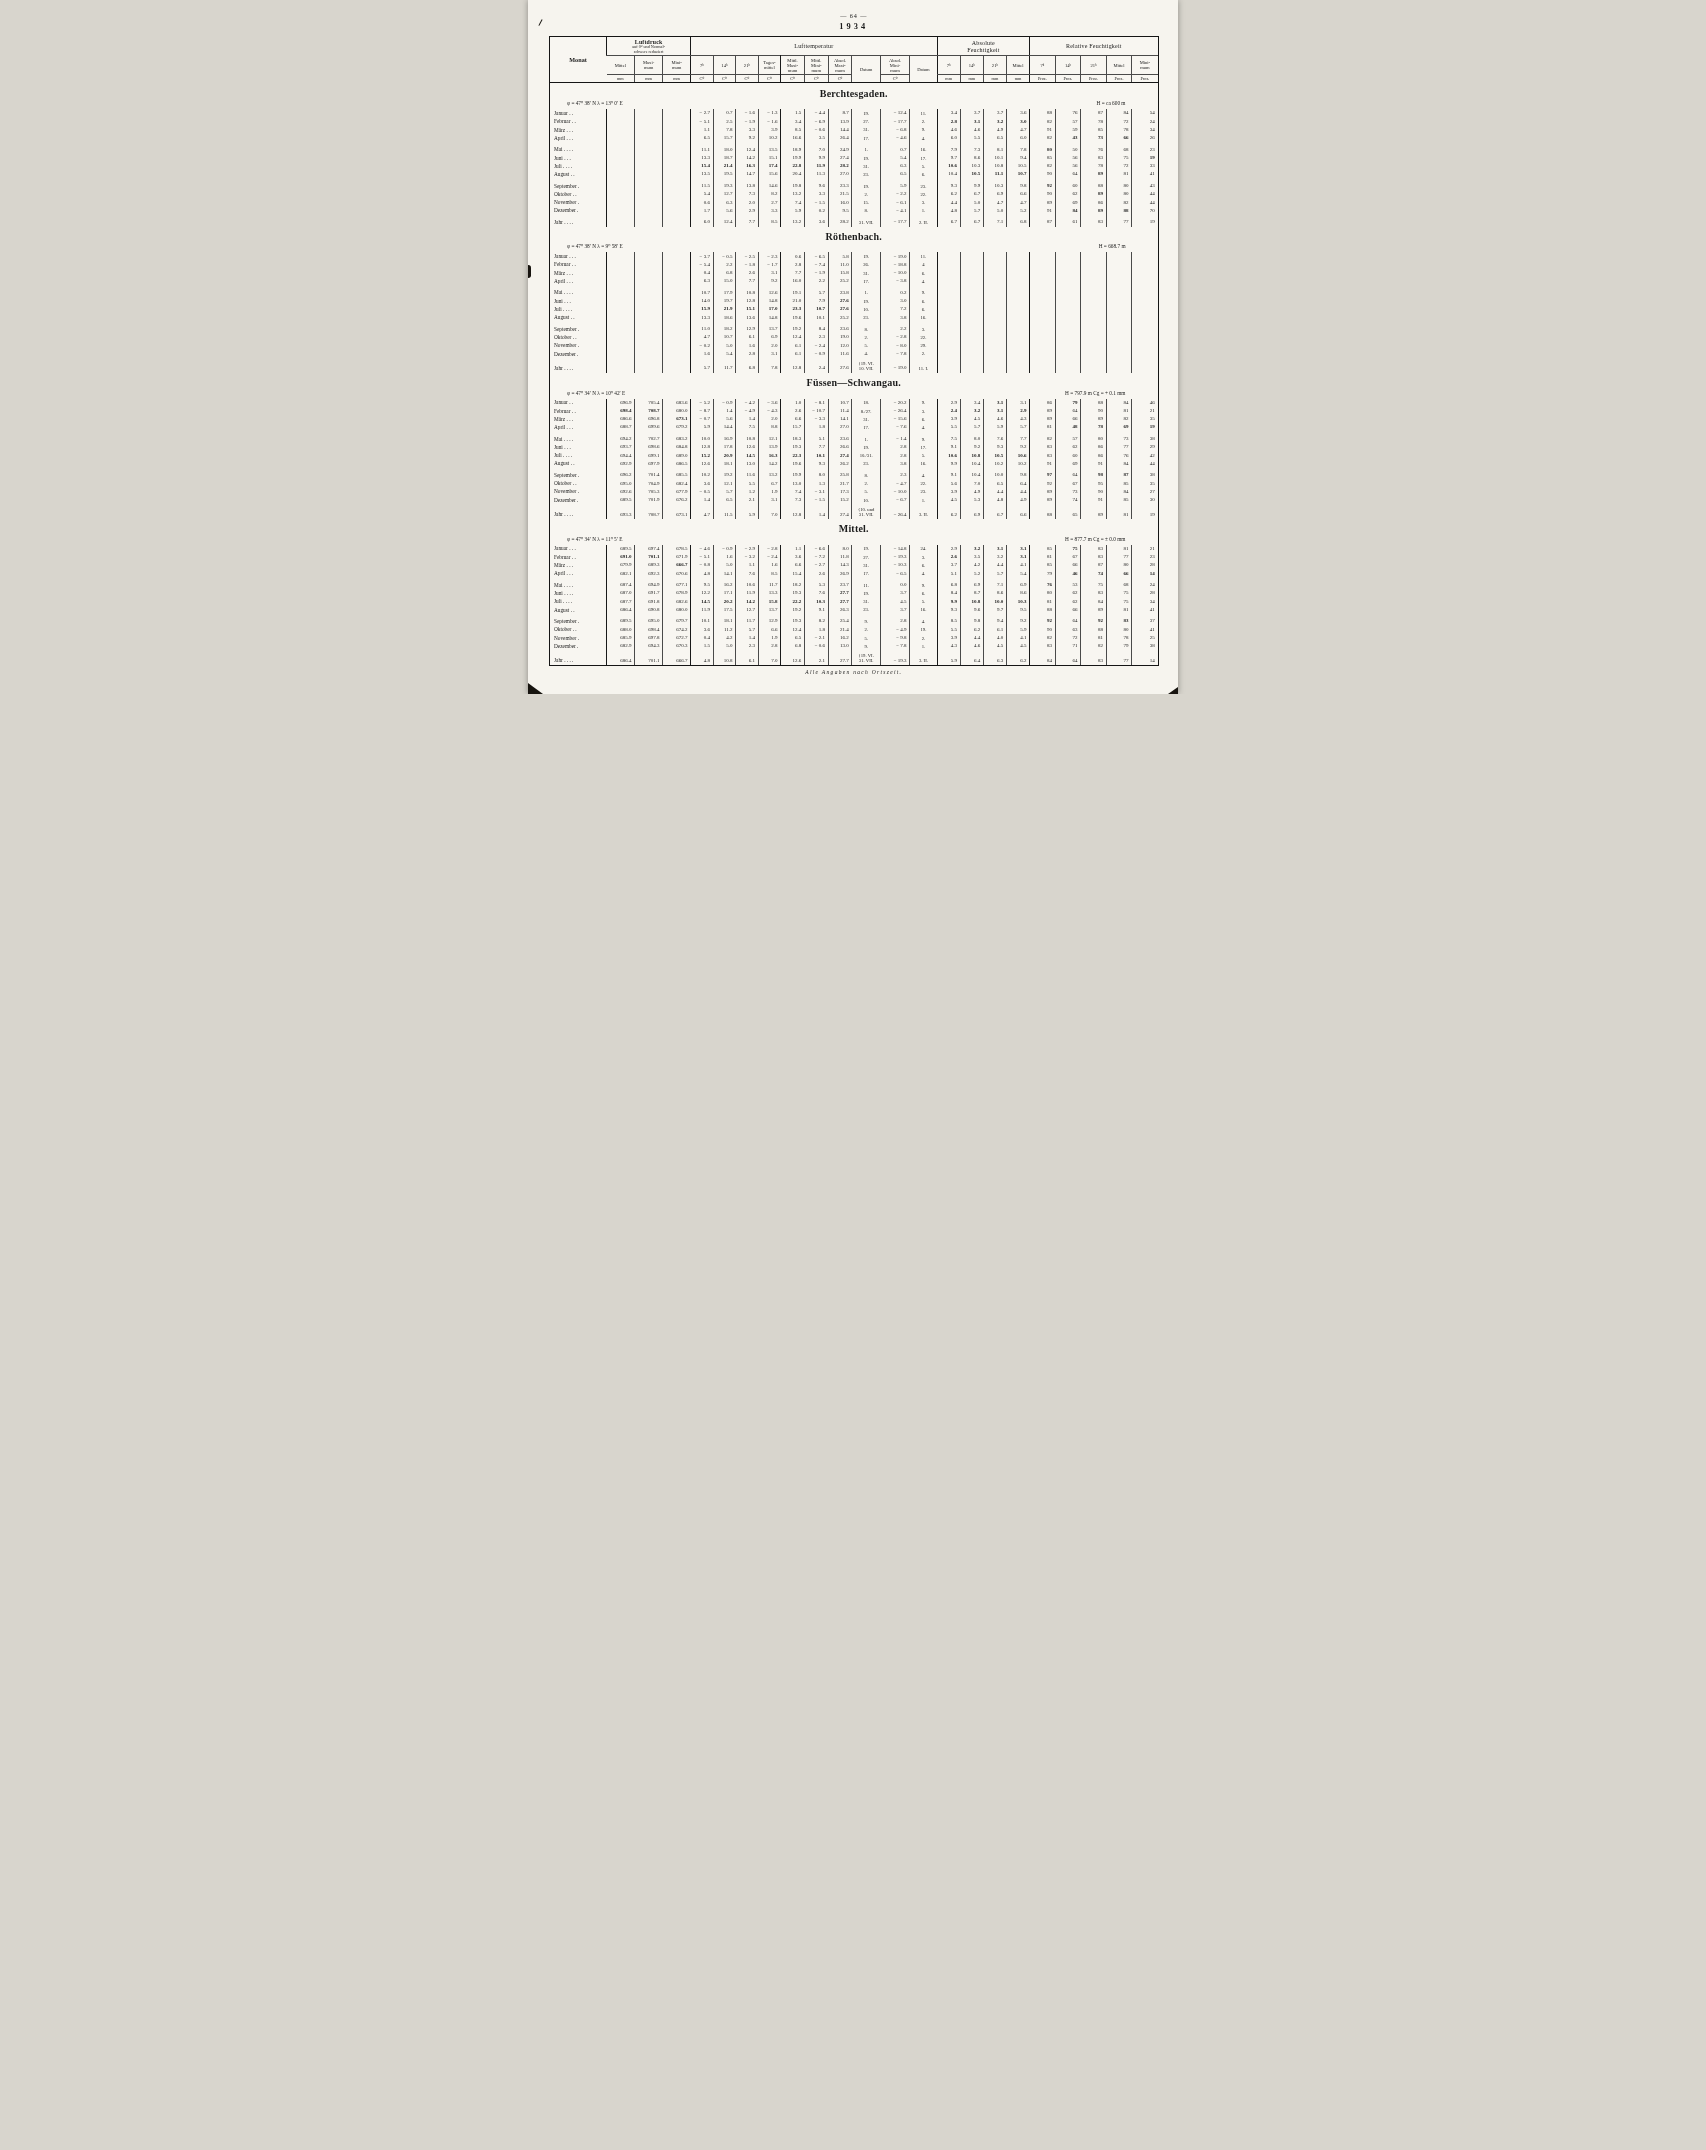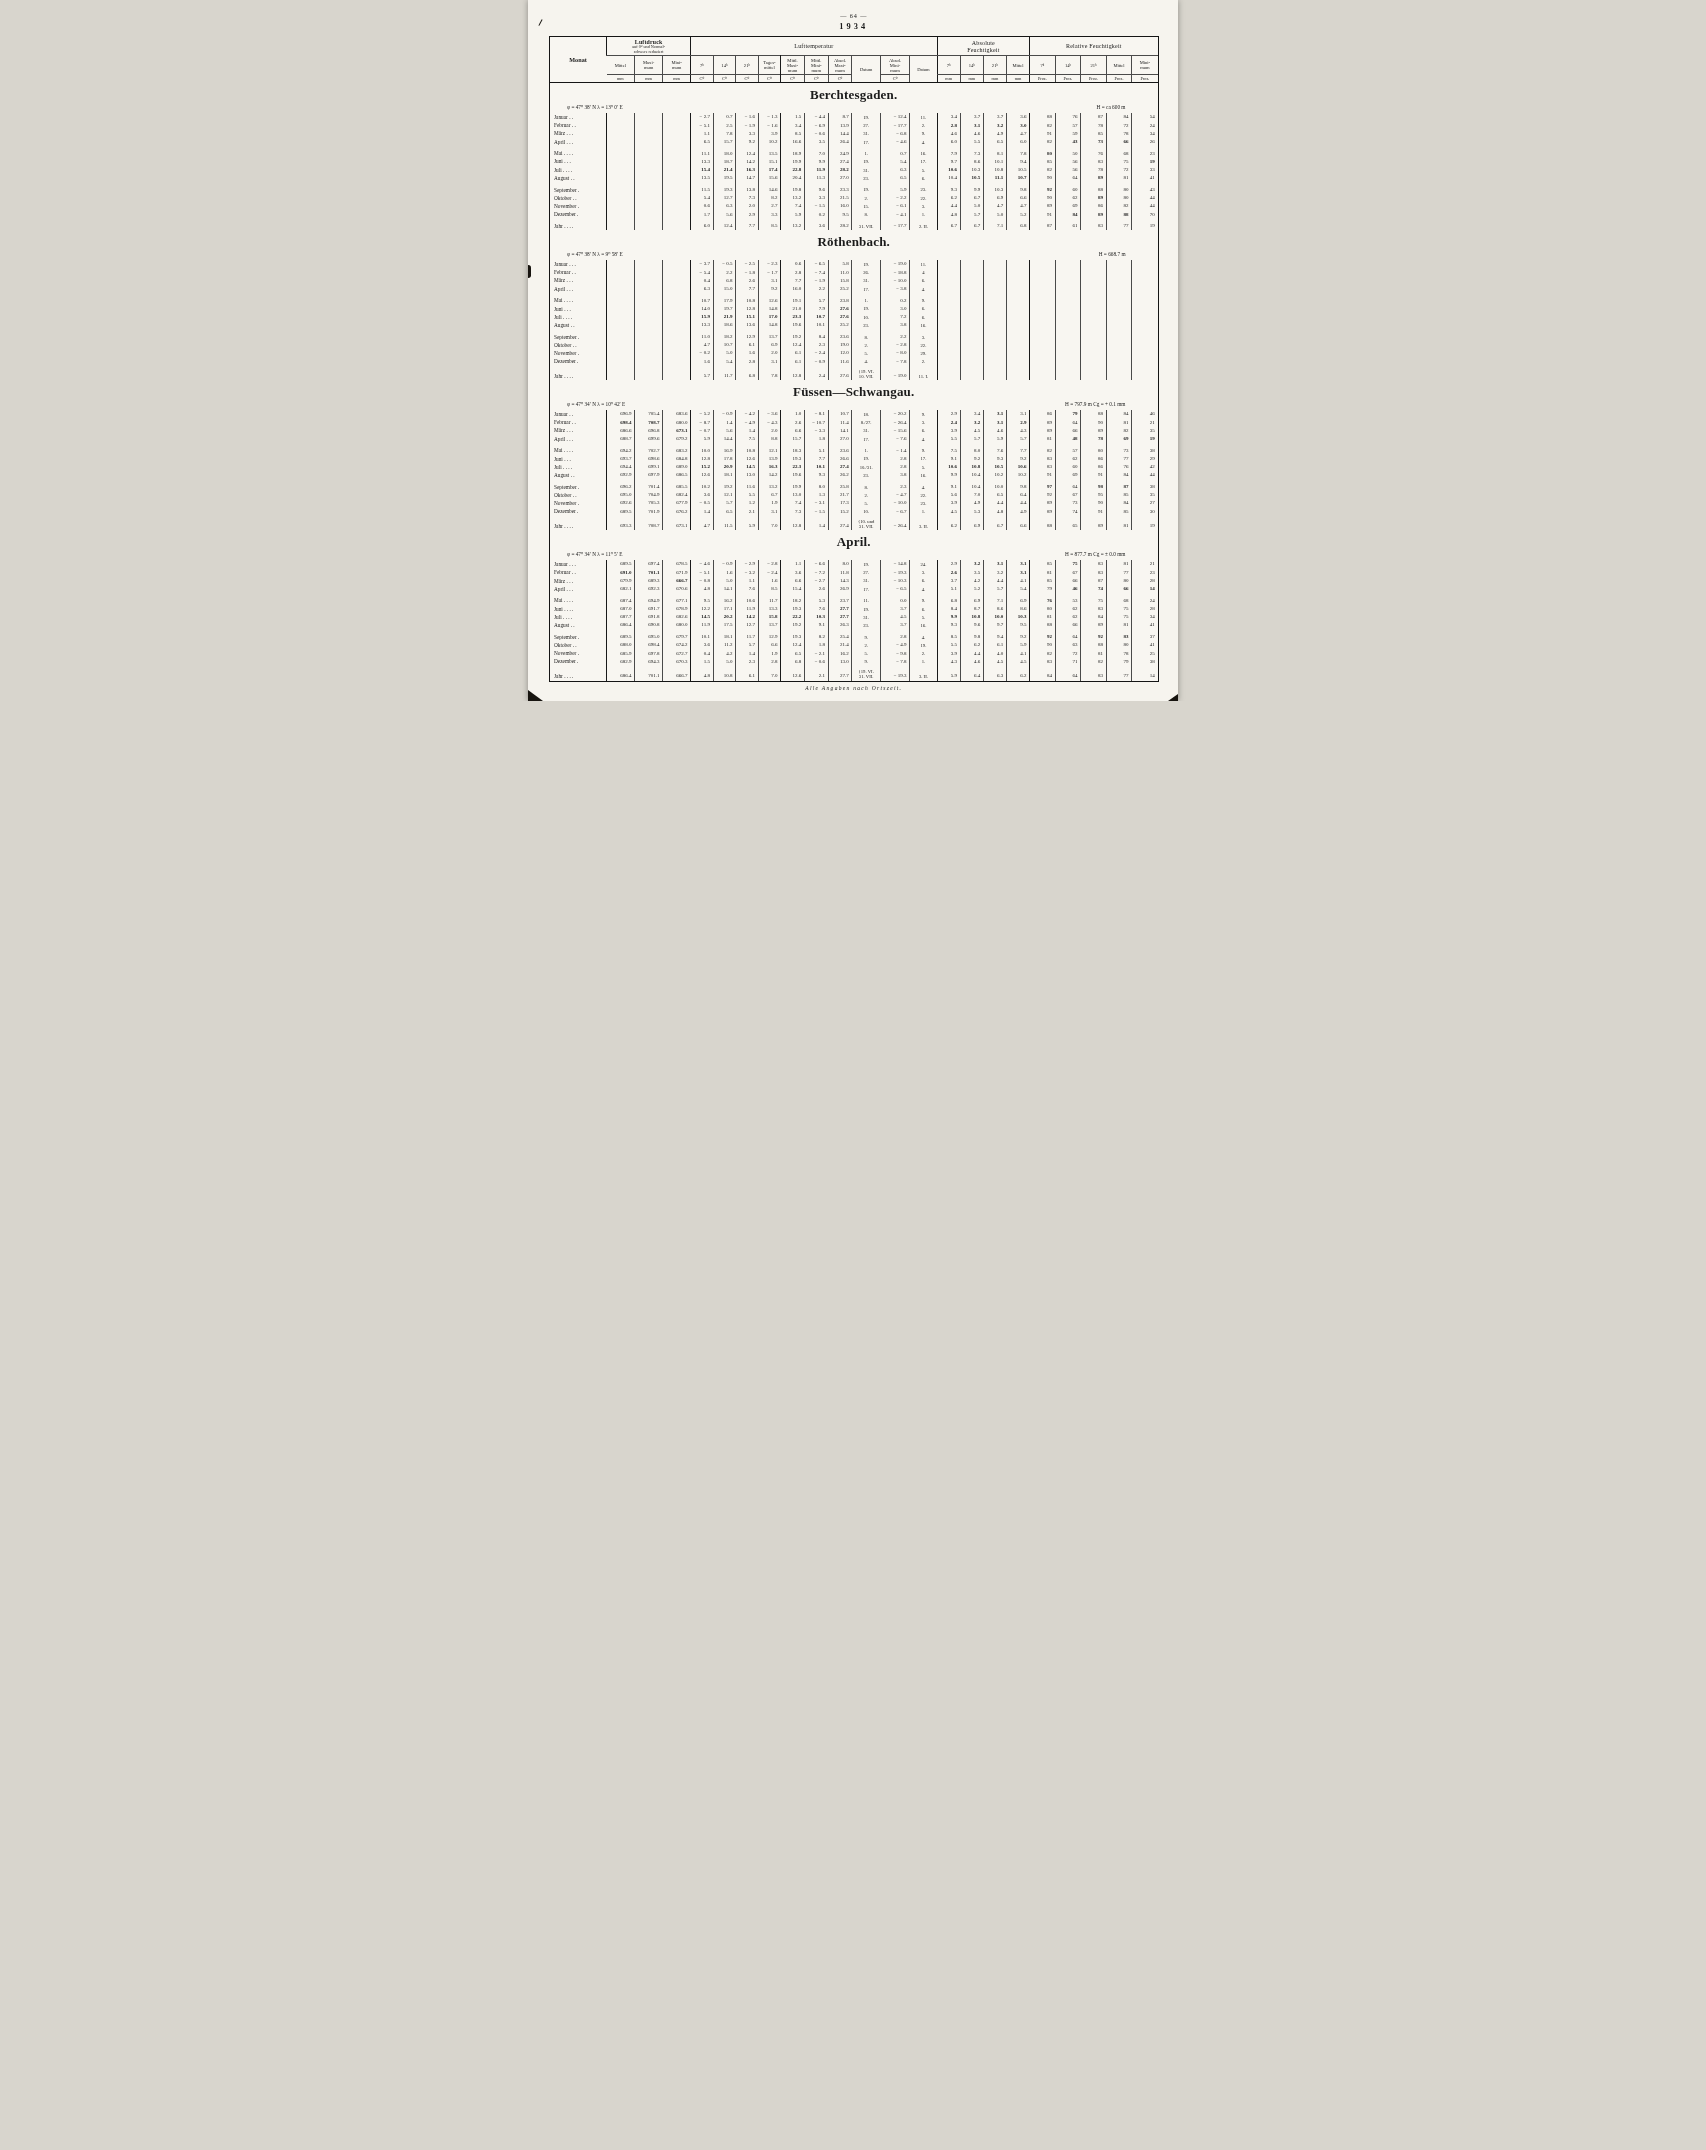--- a/index.html
+++ b/index.html
@@ -40,21 +40,21 @@
   th.sub.datum-span { border-bottom: 1.1px solid #151515; }
   th.unit { font-size: 4.3px; padding: 0.9px 0.4px 1.3px; border-bottom: 1.1px solid #151515; vertical-align: middle; }
 
   tbody td { font-size: 5px; padding: 0.7px 2.7px 0.7px 0.9px; text-align: right; line-height: 1.3; vertical-align: bottom; }
   td.monat { text-align: left; padding-left: 4px; font-size: 5.3px; white-space: nowrap; }
   td.datum { text-align: center; padding: 0.7px 0.4px; font-size: 4.7px; white-space: pre-line; line-height: 1.05; }
   tr.gap td { padding-top: 4px; }
   td.bold, .bold { font-weight: bold; }
 
   tr.station-row td { padding: 3.5px 0 1.3px; border-left: none; text-align: center; }
-  .st-name { text-align: center; font-weight: bold; font-size: 13px; letter-spacing: 0.2px; }
+  .st-name { text-align: center; font-weight: bold; font-size: 10px; letter-spacing: 0.2px; }
   .st-meta { display: flex; justify-content: space-between; align-items: flex-end; padding: 0.4px 32px 0.9px 17px; font-size: 5.3px; }
 
   .footer-note { text-align: center; font-style: italic; font-size: 5.5px; letter-spacing: 1.3px; margin-top: 3.1px; }
 
   .artifact { position: absolute; background: #17140f; }
   .a-slash { top: 18.6px; left: 11.5px; width: 0.9px; height: 7px; transform: rotate(28deg); }
   .a-blob  { left: 0; top: 265px; width: 3.1px; height: 13.3px; border-radius: 0 2.7px 2.7px 0; }
   .a-bl { left: 0; bottom: 0; width: 0; height: 0; background: none;
           border-left: 15px solid #17140f; border-top: 11.5px solid transparent; }
   .a-br { right: 0; bottom: 0; width: 0; height: 0; background: none;
@@ -1164,21 +1164,21 @@
             <td class="">6.7</td>
             <td class="">6.6</td>
             <td class="grp">88</td>
             <td class="">65</td>
             <td class="">89</td>
             <td class="">81</td>
             <td class="">19</td>
           </tr>
           <tr class="station-row">
             <td colspan="23">
-              <div class="st-name">April.</div>
+              <div class="st-name">Mittel.</div>
               <div class="st-meta">
                 <span>φ = 47⁰ 34′ N  λ = 11⁰ 5′ E</span>
                 <span>H = 877.7 m  Cg = ± 0.0 mm</span>
               </div>
             </td>
           </tr>
           <tr class="data-row">
             <td class="monat">Januar .  .  .</td>
             <td class="grp">689.5</td>
             <td class="">697.4</td>

